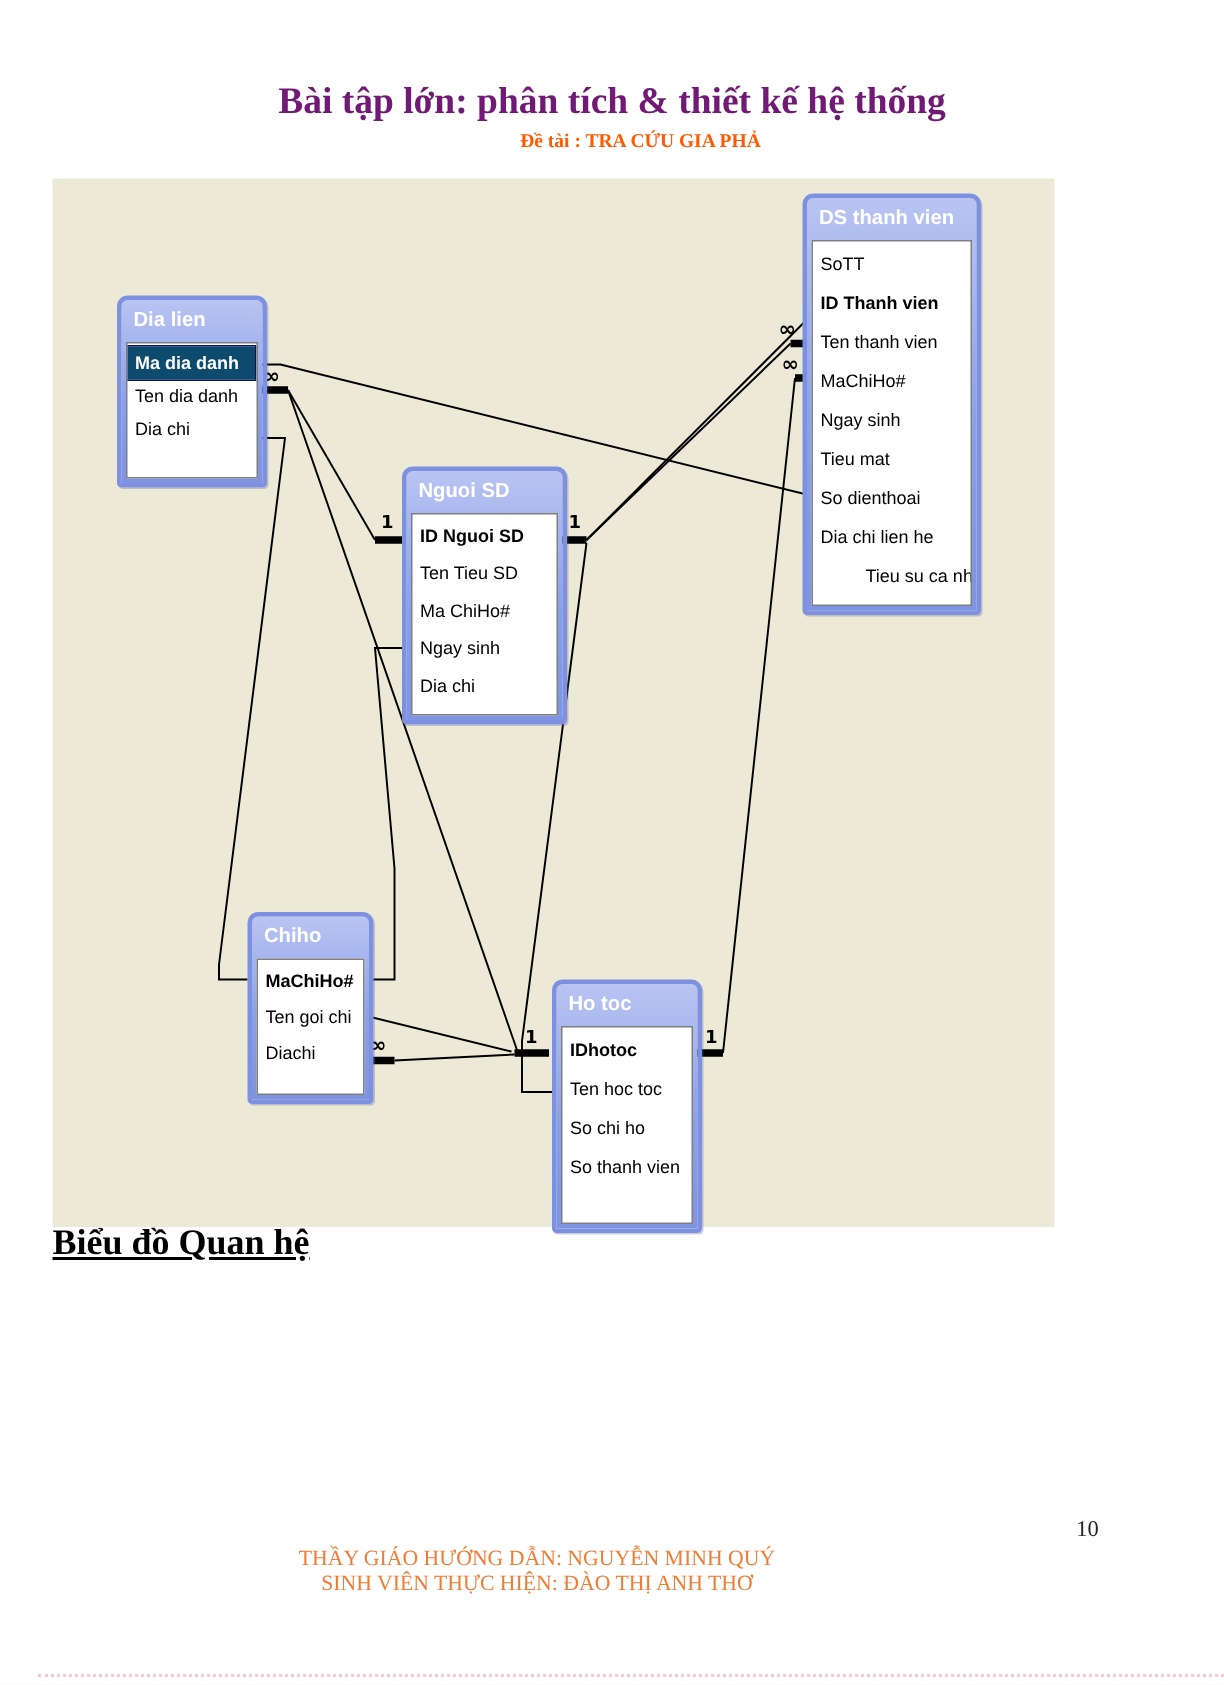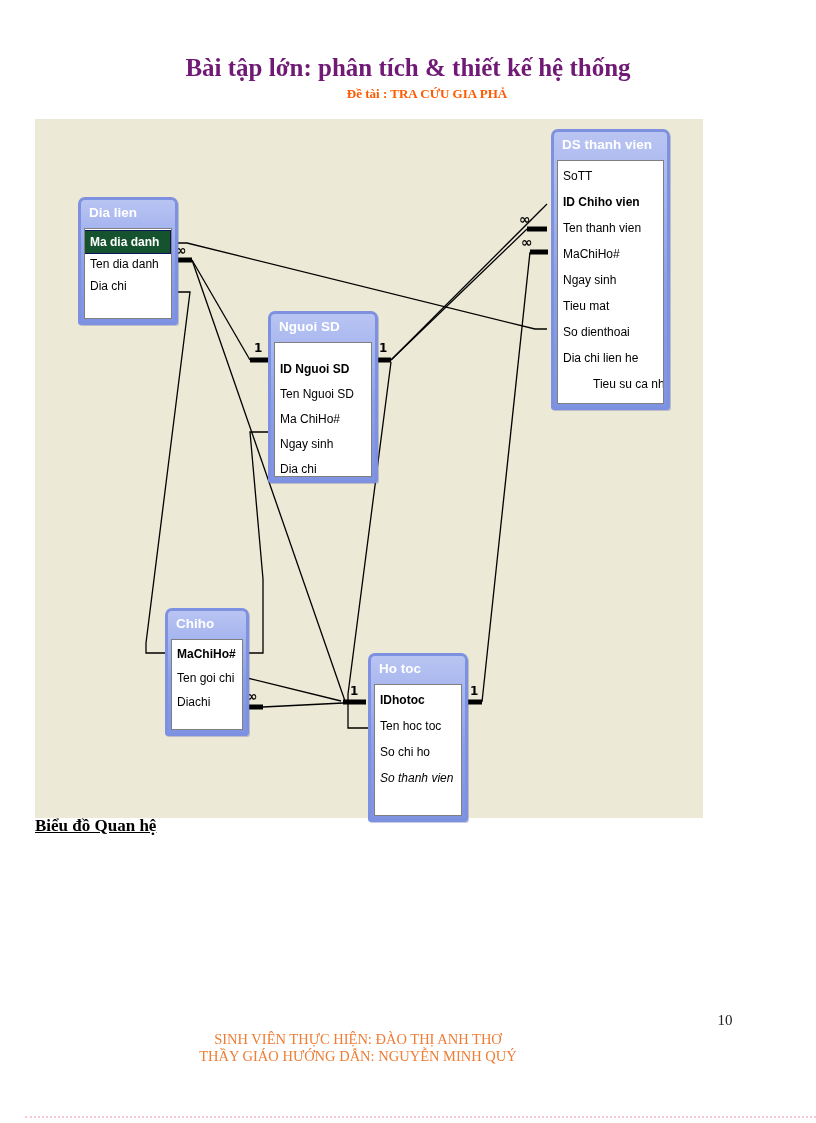--- a/index.html
+++ b/index.html
@@ -13,23 +13,23 @@
   .diagram svg{position:absolute;left:0;top:0;z-index:1;}
   .tbl{position:absolute;z-index:2;border:3px solid #7d91e0;border-radius:7px 7px 3px 3px;
        background:linear-gradient(to bottom,#bac5f3 0%,#8d a); background:linear-gradient(to bottom,#b9c4f2 0%,#8aa0e9 55%,#7e93e2 100%);
        box-shadow:1px 1px 0 rgba(100,110,170,0.35);}
   .tbl-h{height:26px;line-height:25px;padding-left:8px;color:#ffffff;font-weight:bold;
          font-size:13.5px;white-space:nowrap;overflow:hidden;}
   .tbl-b{position:absolute;top:28px;left:3px;right:3px;bottom:3px;background:#ffffff;
          border:1px solid #7f7f7f;padding-top:2px;overflow:hidden;}
   .fld{padding-left:5px;font-size:12px;color:#000;white-space:nowrap;overflow:hidden;}
   .fld.bold{font-weight:bold;}
-  .fld.sel{background:#14532d;color:#ffffff;font-weight:bold;outline:1px solid #09135e;margin-right:1px;}
+  .fld.sel{background:#0c4a6e;color:#ffffff;font-weight:bold;outline:1px solid #09135e;margin-right:1px;}
   .section-heading{position:absolute;left:35px;top:816px;font-family:"Liberation Serif",serif;
-         font-weight:bold;font-size:17px;color:#000;text-decoration:underline;}
+         font-weight:bold;font-size:24px;color:#000;text-decoration:underline;}
   .page-number{position:absolute;left:705px;top:1012px;width:40px;text-align:center;
          font-family:"Liberation Serif",serif;font-size:15px;color:#222;}
   .footer{position:absolute;left:0;top:1031px;width:716px;text-align:center;
          font-family:"Liberation Serif",serif;font-size:14.5px;line-height:17px;color:#ee7d35;}
   .bottom-dotted{position:absolute;left:25px;right:0;top:1116px;height:0;
          border-top:2px dotted #f7c6da;}
 </style>
 </head>
 <body>
 
@@ -91,66 +91,66 @@
         </g>
       </svg>
   <div class="tbl" style="left: 43px; top: 78px; width: 94px; height: 122px;">
         <div class="tbl-h">Dia lien</div>
         <div class="tbl-b">
           <div class="fld bold sel" style="height: 22px; line-height: 22px;">Ma dia danh</div>
           <div class="fld" style="height: 22px; line-height: 22px;">Ten dia danh</div>
           <div class="fld" style="height: 22px; line-height: 22px;">Dia chi</div>
         </div>
       </div>
-      <div class="tbl" style="left: 516px; top: 10px; width: 113px; height: 275px;">
+      <div class="tbl" style="left: 500px; top: 10px; width: 113px; height: 275px;">
         <div class="tbl-h">DS thanh vien</div>
         <div class="tbl-b">
           <div class="fld" style="height: 26px; line-height: 26px;">SoTT</div>
-          <div class="fld bold" style="height: 26px; line-height: 26px;">ID Chiho vien</div>
+          <div class="fld bold" style="height: 26px; line-height: 26px;">ID Thanh vien</div>
           <div class="fld" style="height: 26px; line-height: 26px;">Ten thanh vien</div>
           <div class="fld" style="height: 26px; line-height: 26px;">MaChiHo#</div>
           <div class="fld" style="height: 26px; line-height: 26px;">Ngay sinh</div>
           <div class="fld" style="height: 26px; line-height: 26px;">Tieu mat</div>
           <div class="fld" style="height: 26px; line-height: 26px;">So dienthoai</div>
           <div class="fld" style="height: 26px; line-height: 26px;">Dia chi lien he</div>
           <div class="fld" style="height: 26px; line-height: 26px; margin-left: 30px;">Tieu su ca nhan</div>
         </div>
       </div>
       <div class="tbl" style="left: 233px; top: 192px; width: 104px; height: 166px;">
         <div class="tbl-h">Nguoi SD</div>
         <div class="tbl-b">
-          <div class="fld bold" style="height: 25px; line-height: 25px; margin-top: 12px;">ID Nguoi SD</div>
-          <div class="fld" style="height: 25px; line-height: 25px;">Ten Nguoi SD</div>
+          <div class="fld bold" style="height: 25px; line-height: 25px;">ID Nguoi SD</div>
+          <div class="fld" style="height: 25px; line-height: 25px;">Ten Tieu SD</div>
           <div class="fld" style="height: 25px; line-height: 25px;">Ma ChiHo#</div>
           <div class="fld" style="height: 25px; line-height: 25px;">Ngay sinh</div>
           <div class="fld" style="height: 25px; line-height: 25px;">Dia chi</div>
         </div>
       </div>
       <div class="tbl" style="left: 130px; top: 489px; width: 78px; height: 122px;">
         <div class="tbl-h">Chiho</div>
         <div class="tbl-b">
           <div class="fld bold" style="height: 24px; line-height: 24px;">MaChiHo#</div>
           <div class="fld" style="height: 24px; line-height: 24px;">Ten goi chi</div>
           <div class="fld" style="height: 24px; line-height: 24px;">Diachi</div>
         </div>
       </div>
       <div class="tbl" style="left: 333px; top: 534px; width: 94px; height: 163px;">
         <div class="tbl-h">Ho toc</div>
         <div class="tbl-b">
           <div class="fld bold" style="height: 26px; line-height: 26px;">IDhotoc</div>
           <div class="fld" style="height: 26px; line-height: 26px;">Ten hoc toc</div>
           <div class="fld" style="height: 26px; line-height: 26px;">So chi ho</div>
-          <div class="fld" style="height: 26px; line-height: 26px; font-style: italic;">So thanh vien</div>
+          <div class="fld" style="height: 26px; line-height: 26px;">So thanh vien</div>
         </div>
       </div>
     </div>
 
   <div class="section-heading">Biểu đồ Quan hệ</div>
 
   <div class="page-number">10</div>
 
   <div class="footer">
+    <div>THẦY GIÁO HƯỚNG DẪN: NGUYỄN MINH QUÝ</div>
     <div>SINH VIÊN THỰC HIỆN: ĐÀO THỊ ANH THƠ</div>
-    <div>THẦY GIÁO HƯỚNG DẪN: NGUYỄN MINH QUÝ</div>
   </div>
 
   <div class="bottom-dotted"></div>
 </div>
 
 </body></html>

